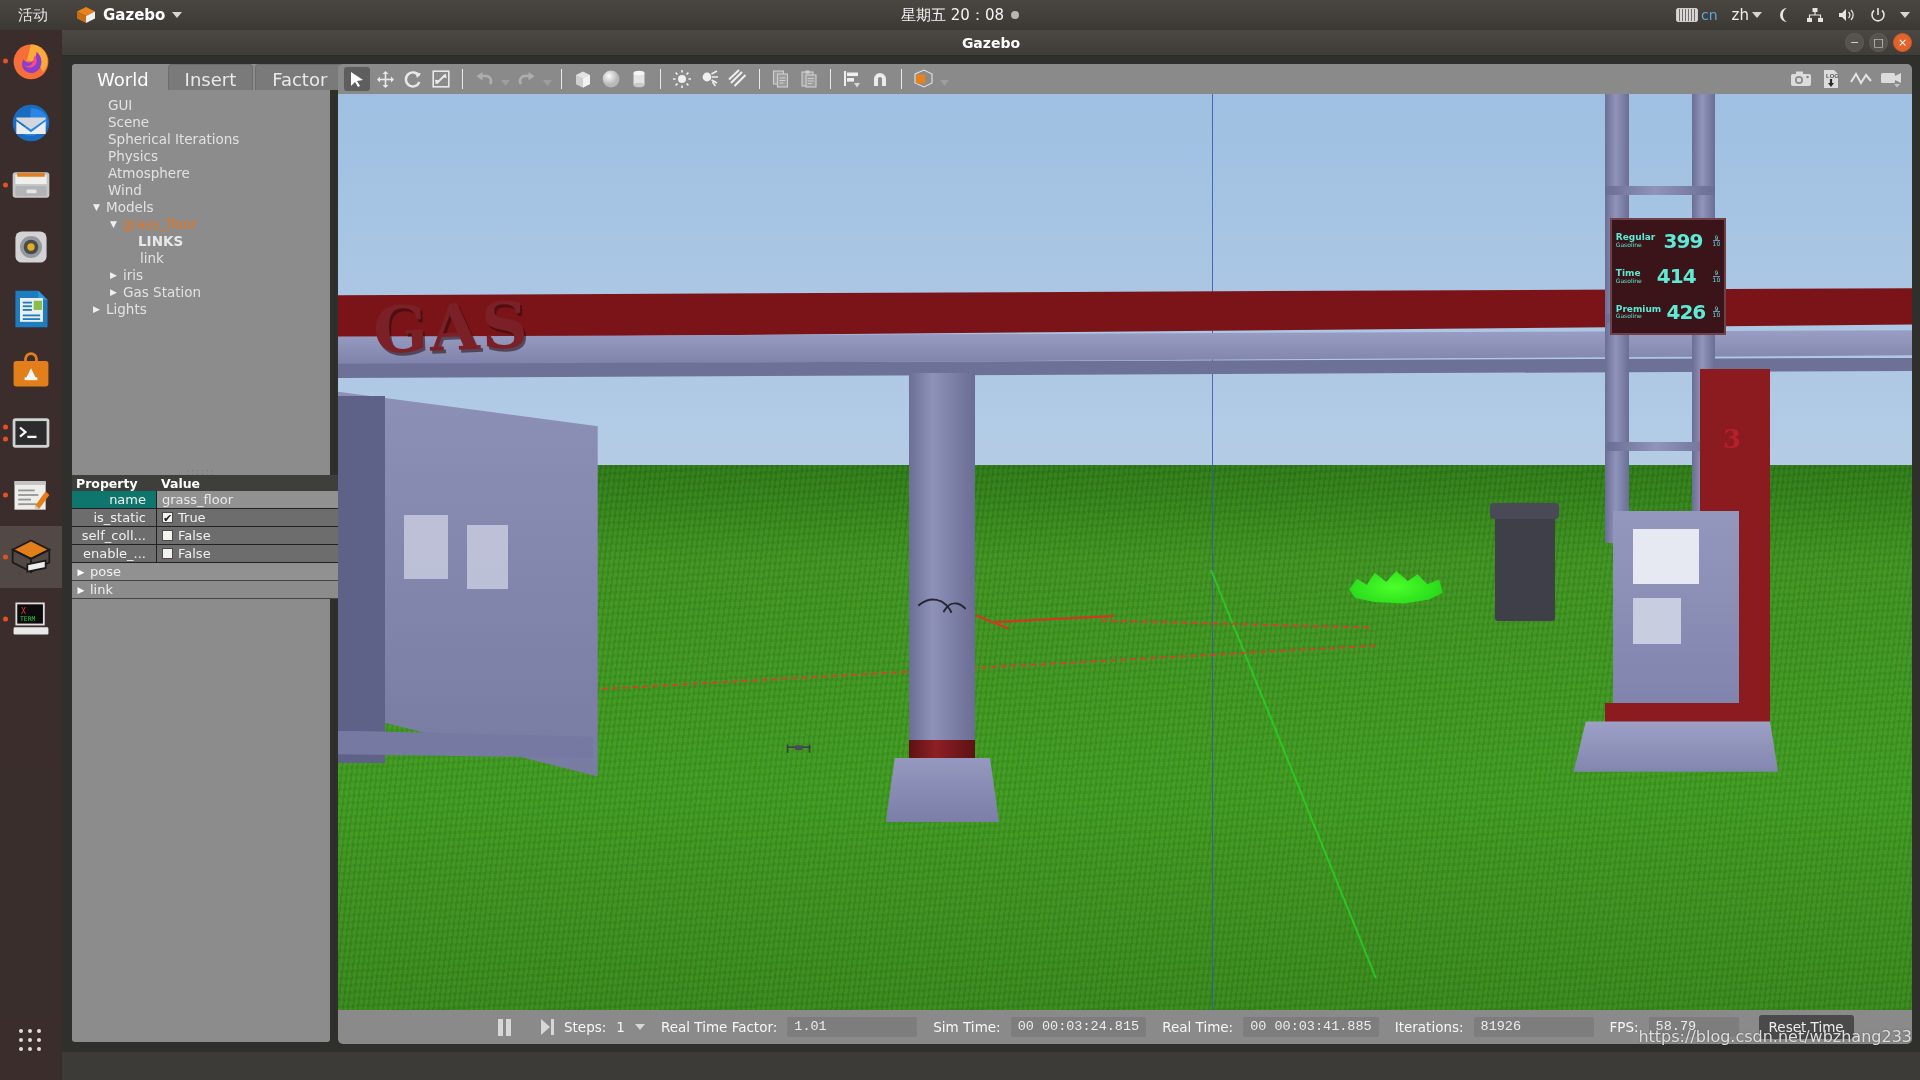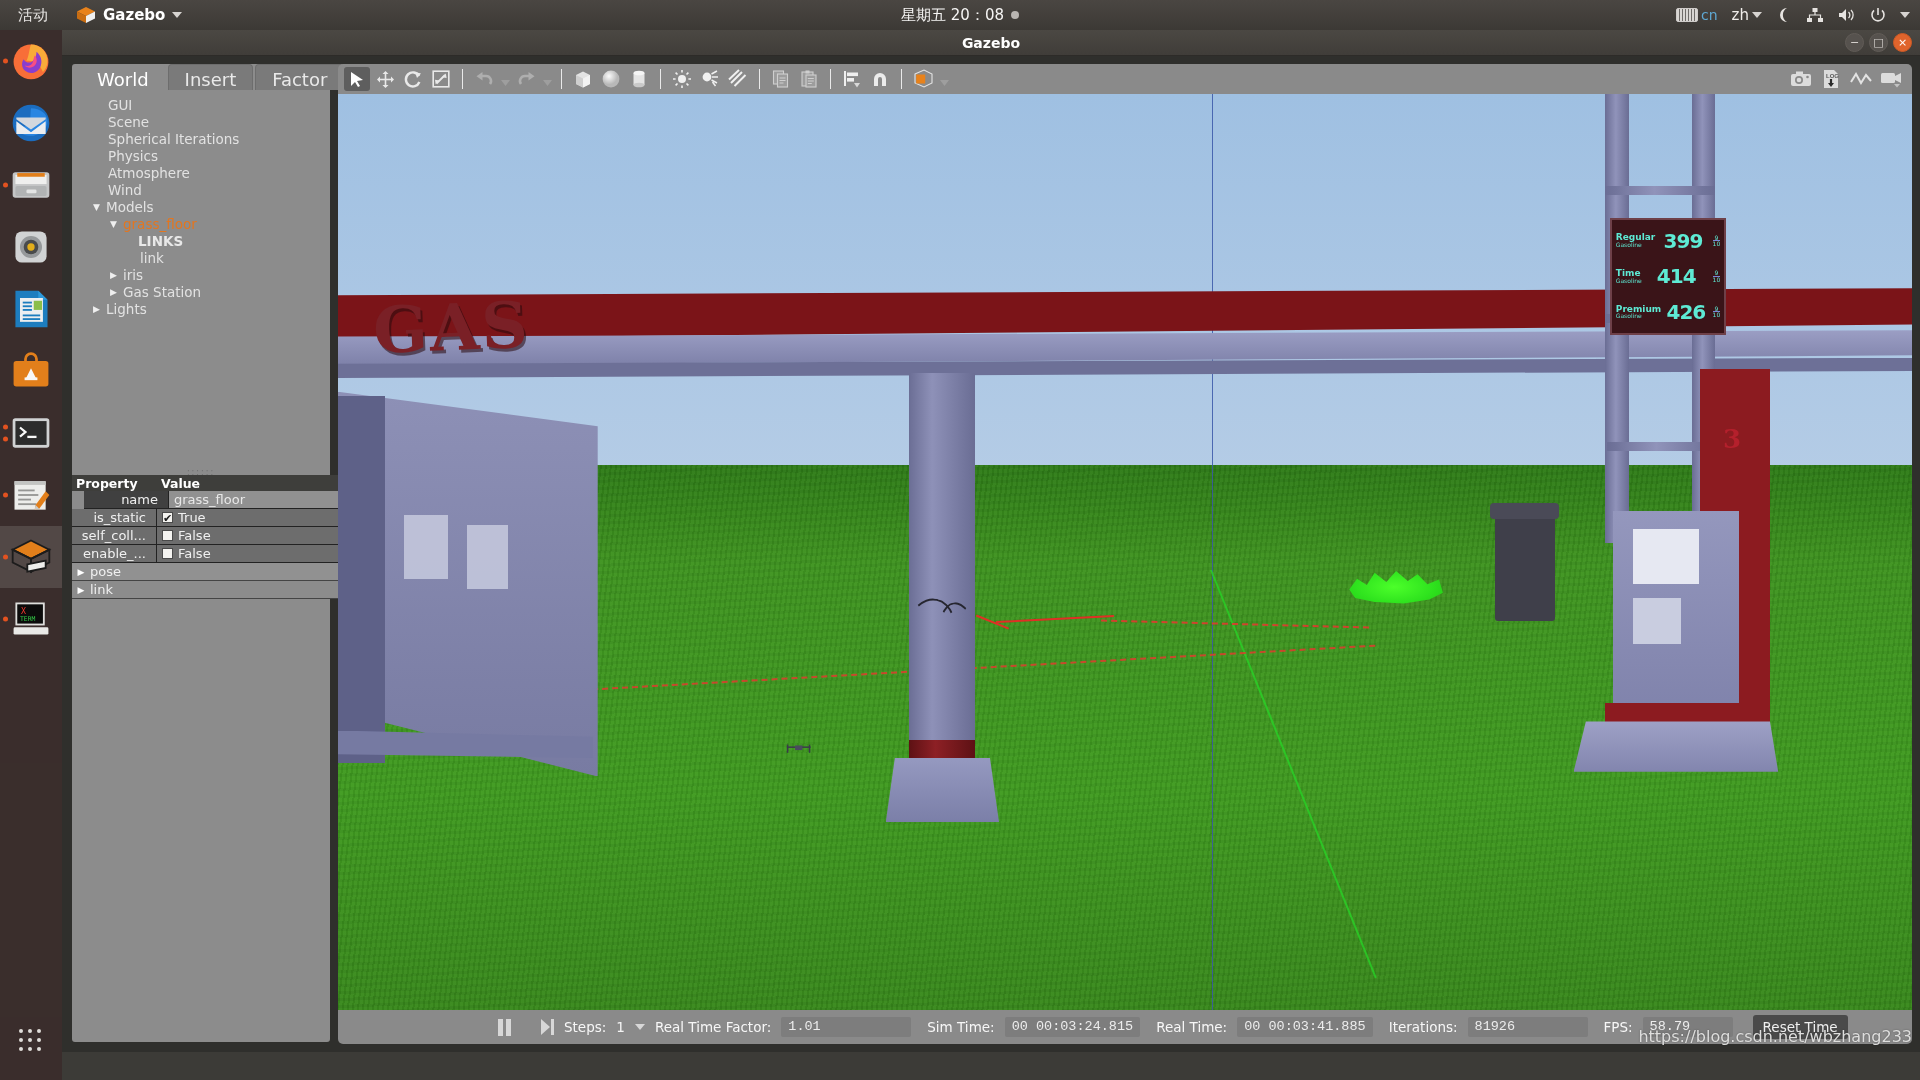--- a/index.html
+++ b/index.html
@@ -103,21 +103,21 @@
   .prop-head { display: flex; height: 16px; background: #3e3e3b; color: #ffffff;
     font-weight: bold; font-size: 12.5px; align-items: center; }
   .prop-head .c1 { width: 85px; padding-left: 4px; }
   .prop-head .c2 { padding-left: 4px; }
   .prow { display: flex; height: 18px; align-items: center; font-size: 13px; }
   .prow .c1 { width: 85px; text-align: right; padding-right: 10px; color: #dcdcdc;
     background: #3e3e3b; height: 18px; line-height: 18px; border-bottom: 1px solid #222;
     border-right: 1px solid #222; }
   .prow .c2 { flex: 1; padding-left: 5px; color: #d8d8d8; height: 18px; line-height: 18px;
     border-bottom: 1px solid #222; display: flex; align-items: center; gap: 5px; }
-  .prow.light .c1 { background: #404040; color: #efefef; margin-left: 12px; }
+  .prow.light .c1 { background: #0f766e; color: #efefef; }
   .prow.light .c2 { background: #919191; color: #e8e8e8; }
   .prow.dark .c1, .prow.dark .c2 { background: #6d6d6d; color: #f0f0f0; }
   .cbox { width: 11px; height: 11px; background: #f4f3f0; border: 1px solid #4a4a4a;
     display: inline-block; position: relative; }
   .cbox.on::after { content: "\2714"; position: absolute; left: 0px; top: -3px;
     font-size: 11px; color: #1a1a1a; }
   .exprow { display: flex; align-items: center; height: 18px; font-size: 13px;
     color: #efefef; background: #919191; border-bottom: 1px solid #444; }
   .exprow.alt { background: #8c8c8c; }
   .exprow .arrow { width: 18px; text-align: center; font-size: 9px; color: #fff; }
@@ -792,21 +792,21 @@
           <i></i>
               <i></i>
         </span>
         <span class="step-ico" style="margin-left:20px">
           <span class="tri"></span>
           <span class="bar"></span>
         </span>
         <span class="sb-lbl">Steps:</span>
         <span>1</span>
         <span class="tri-down" style="border-top-color:#d7d7d7"></span>
-        <span class="sb-lbl" style="">Real Time Factor:</span>
+        <span class="sb-lbl" style="margin-left:6px">Real Time Factor:</span>
         <span class="sb-val" style="min-width:130px">1.01</span>
         <span class="sb-lbl" style="margin-left:6px">Sim Time:</span>
         <span class="sb-val" style="min-width:125px">00 00:03:24.815</span>
         <span class="sb-lbl" style="margin-left:6px">Real Time:</span>
         <span class="sb-val" style="min-width:125px">00 00:03:41.885</span>
         <span class="sb-lbl" style="margin-left:6px">Iterations:</span>
         <span class="sb-val" style="min-width:120px">81926</span>
         <span class="sb-lbl" style="margin-left:6px">FPS:</span>
         <span class="sb-val" style="min-width:90px">58.79</span>
         <span class="reset-btn">Reset Time</span>

